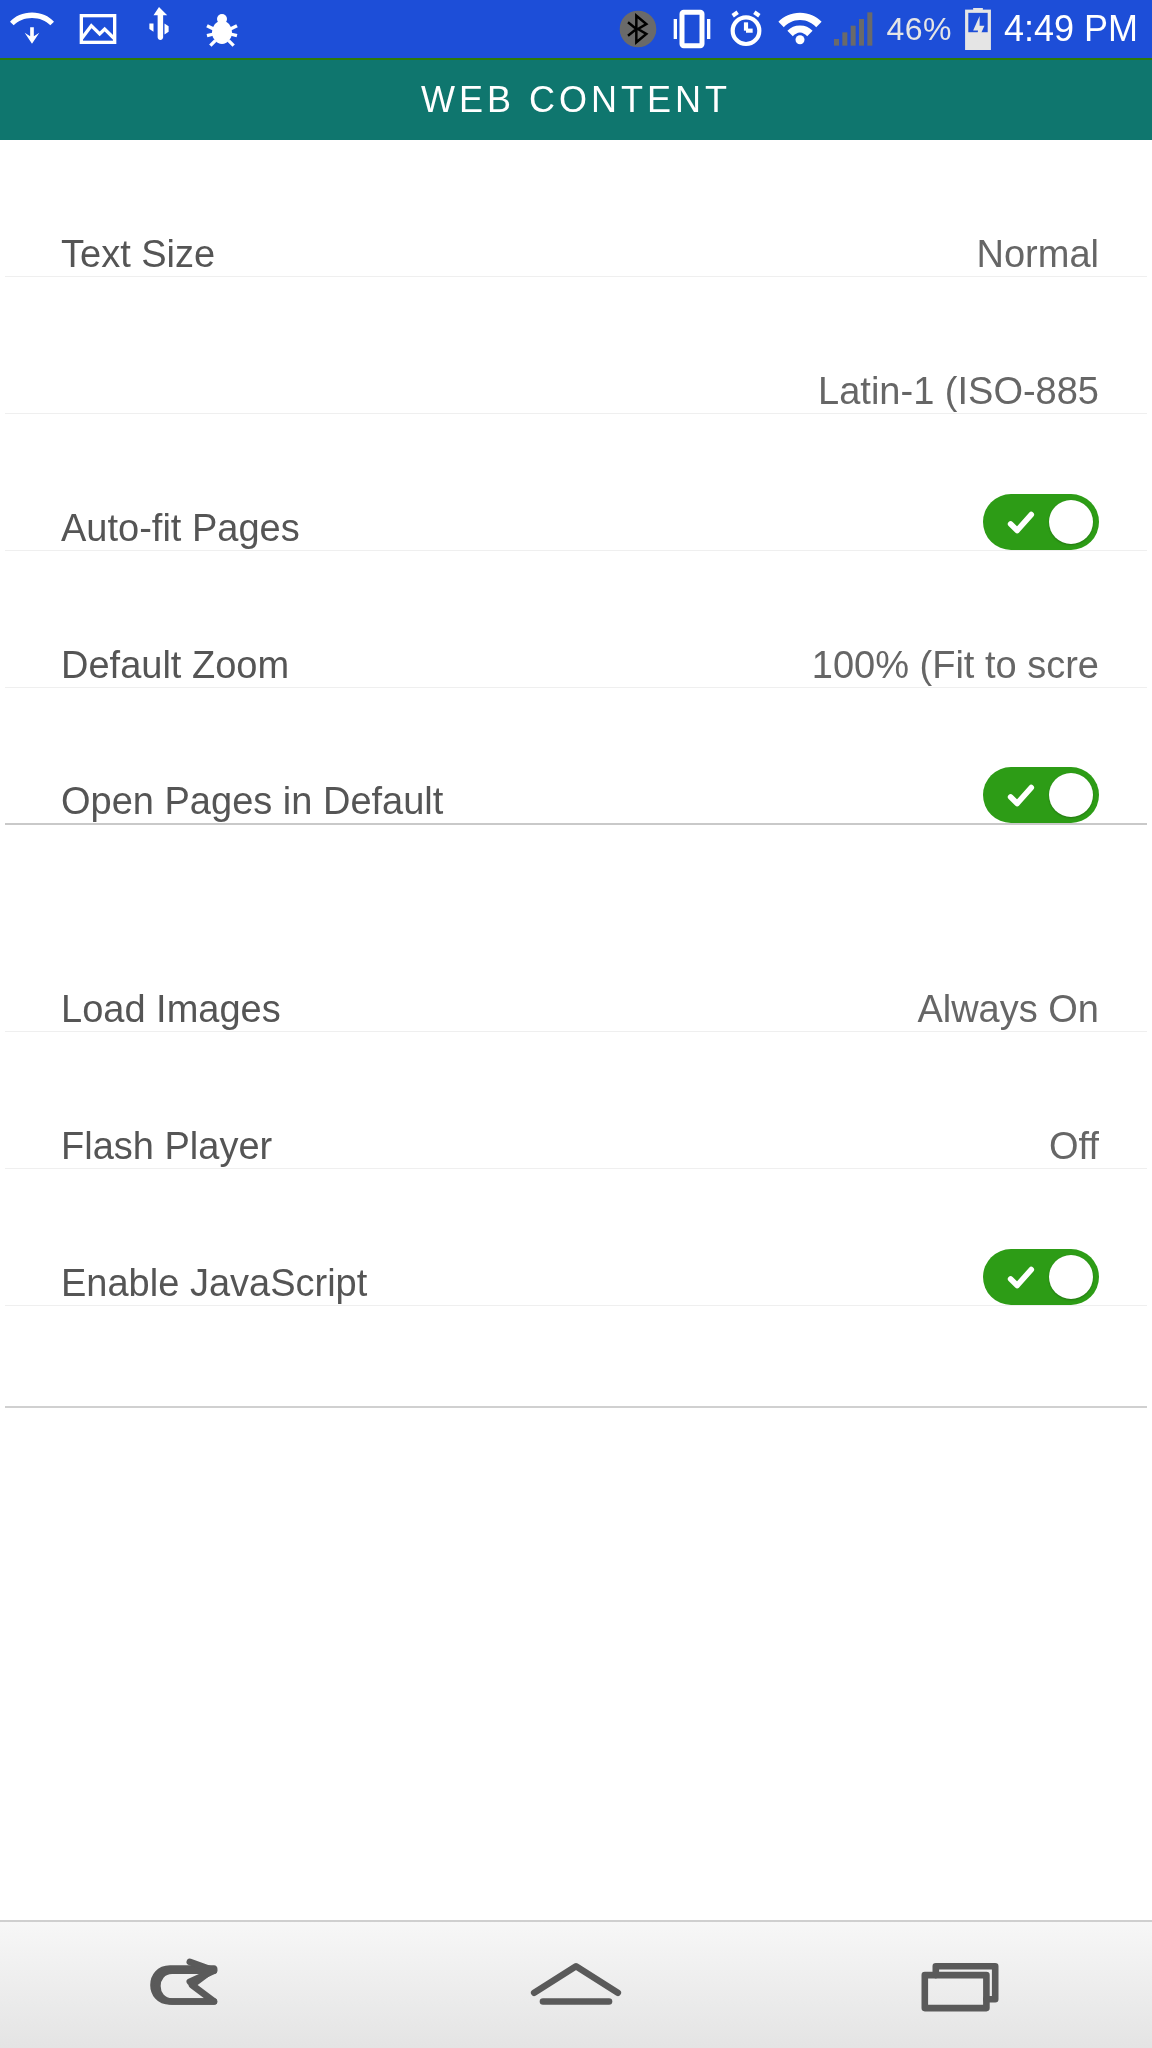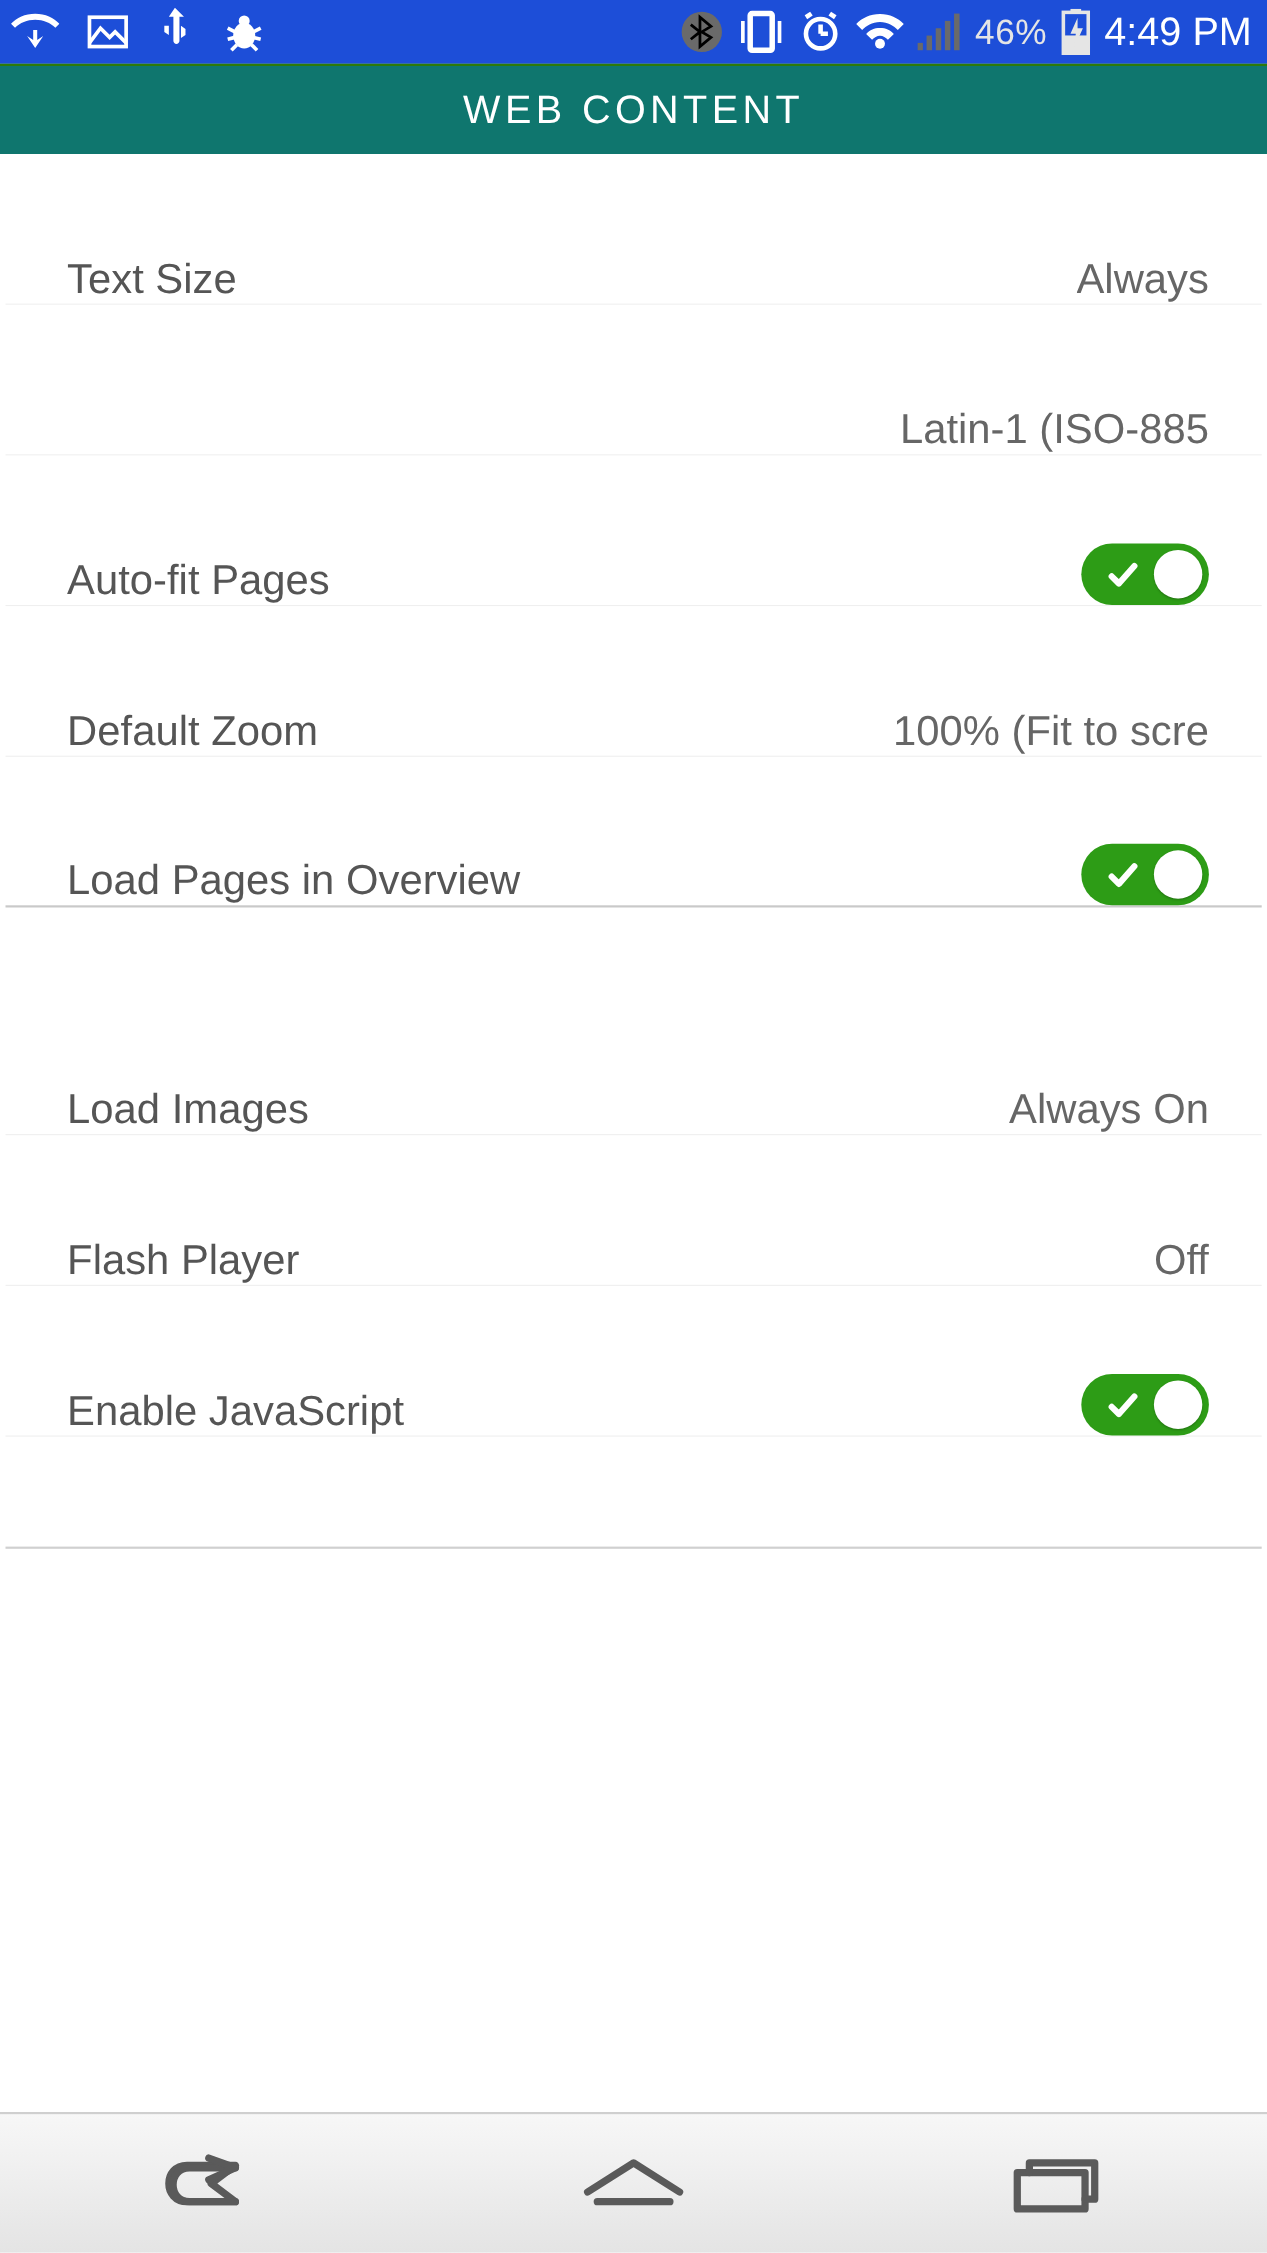--- a/index.html
+++ b/index.html
@@ -137,21 +137,21 @@
   <div class="header">
     <div class="header-title">WEB CONTENT</div>
   </div>
 
   <div class="content-area">
     <div class="card-wrap">
       <div class="card">
 
         <div class="row">
           <span class="label">Text Size</span>
-          <span class="value">Always</span>
+          <span class="value">Normal</span>
         </div>
 
         <div class="row">
           <span class="value clipped">Latin-1 (ISO-885</span>
         </div>
 
         <div class="row">
           <span class="label">Auto-fit Pages</span>
           <span class="toggle on">
             <span class="check"><svg viewBox="0 0 32 32">
@@ -160,21 +160,21 @@
             <span class="knob"></span>
           </span>
         </div>
 
         <div class="row">
           <span class="label">Default Zoom</span>
           <span class="value clipped">100% (Fit to scre</span>
         </div>
 
         <div class="row section-end">
-          <span class="label">Load Pages in Overview</span>
+          <span class="label">Open Pages in Default</span>
           <span class="toggle on">
             <span class="check"><svg viewBox="0 0 32 32">
                   <path d="M6 17l7 7L28 7"></path>
                 </svg></span>
             <span class="knob"></span>
           </span>
         </div>
 
         <div class="row first-in-group">
           <span class="label">Load Images</span>

